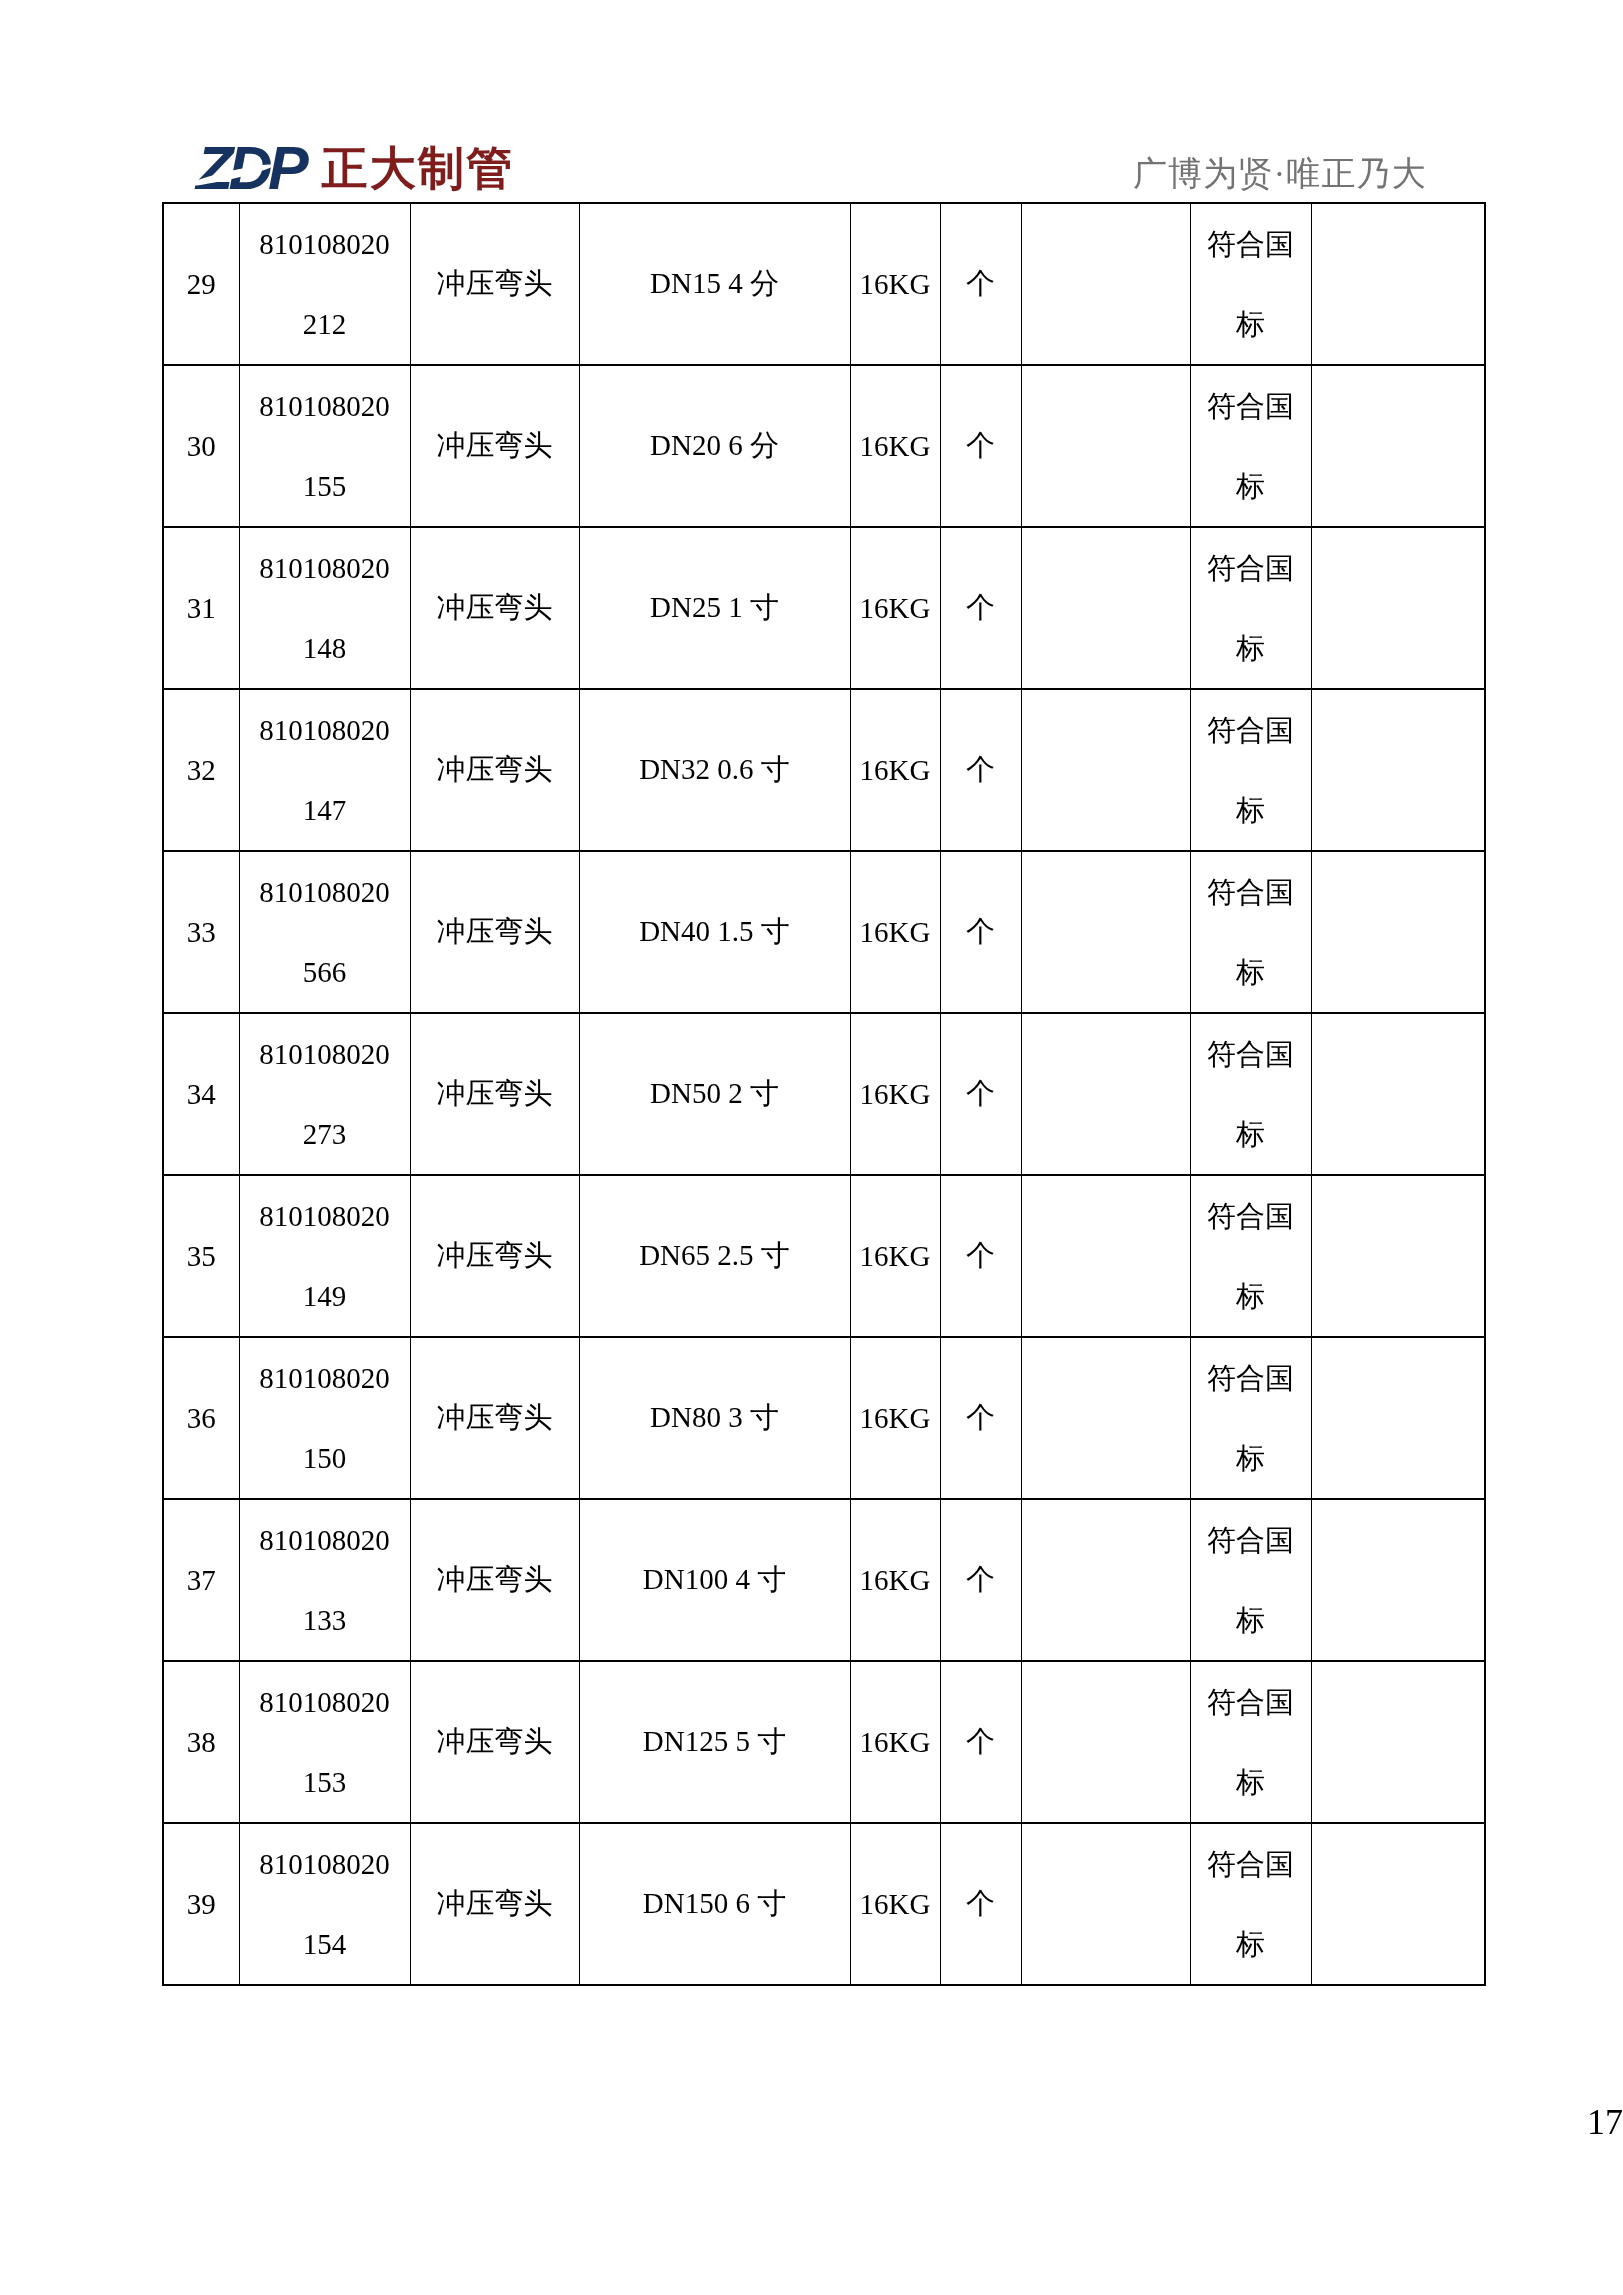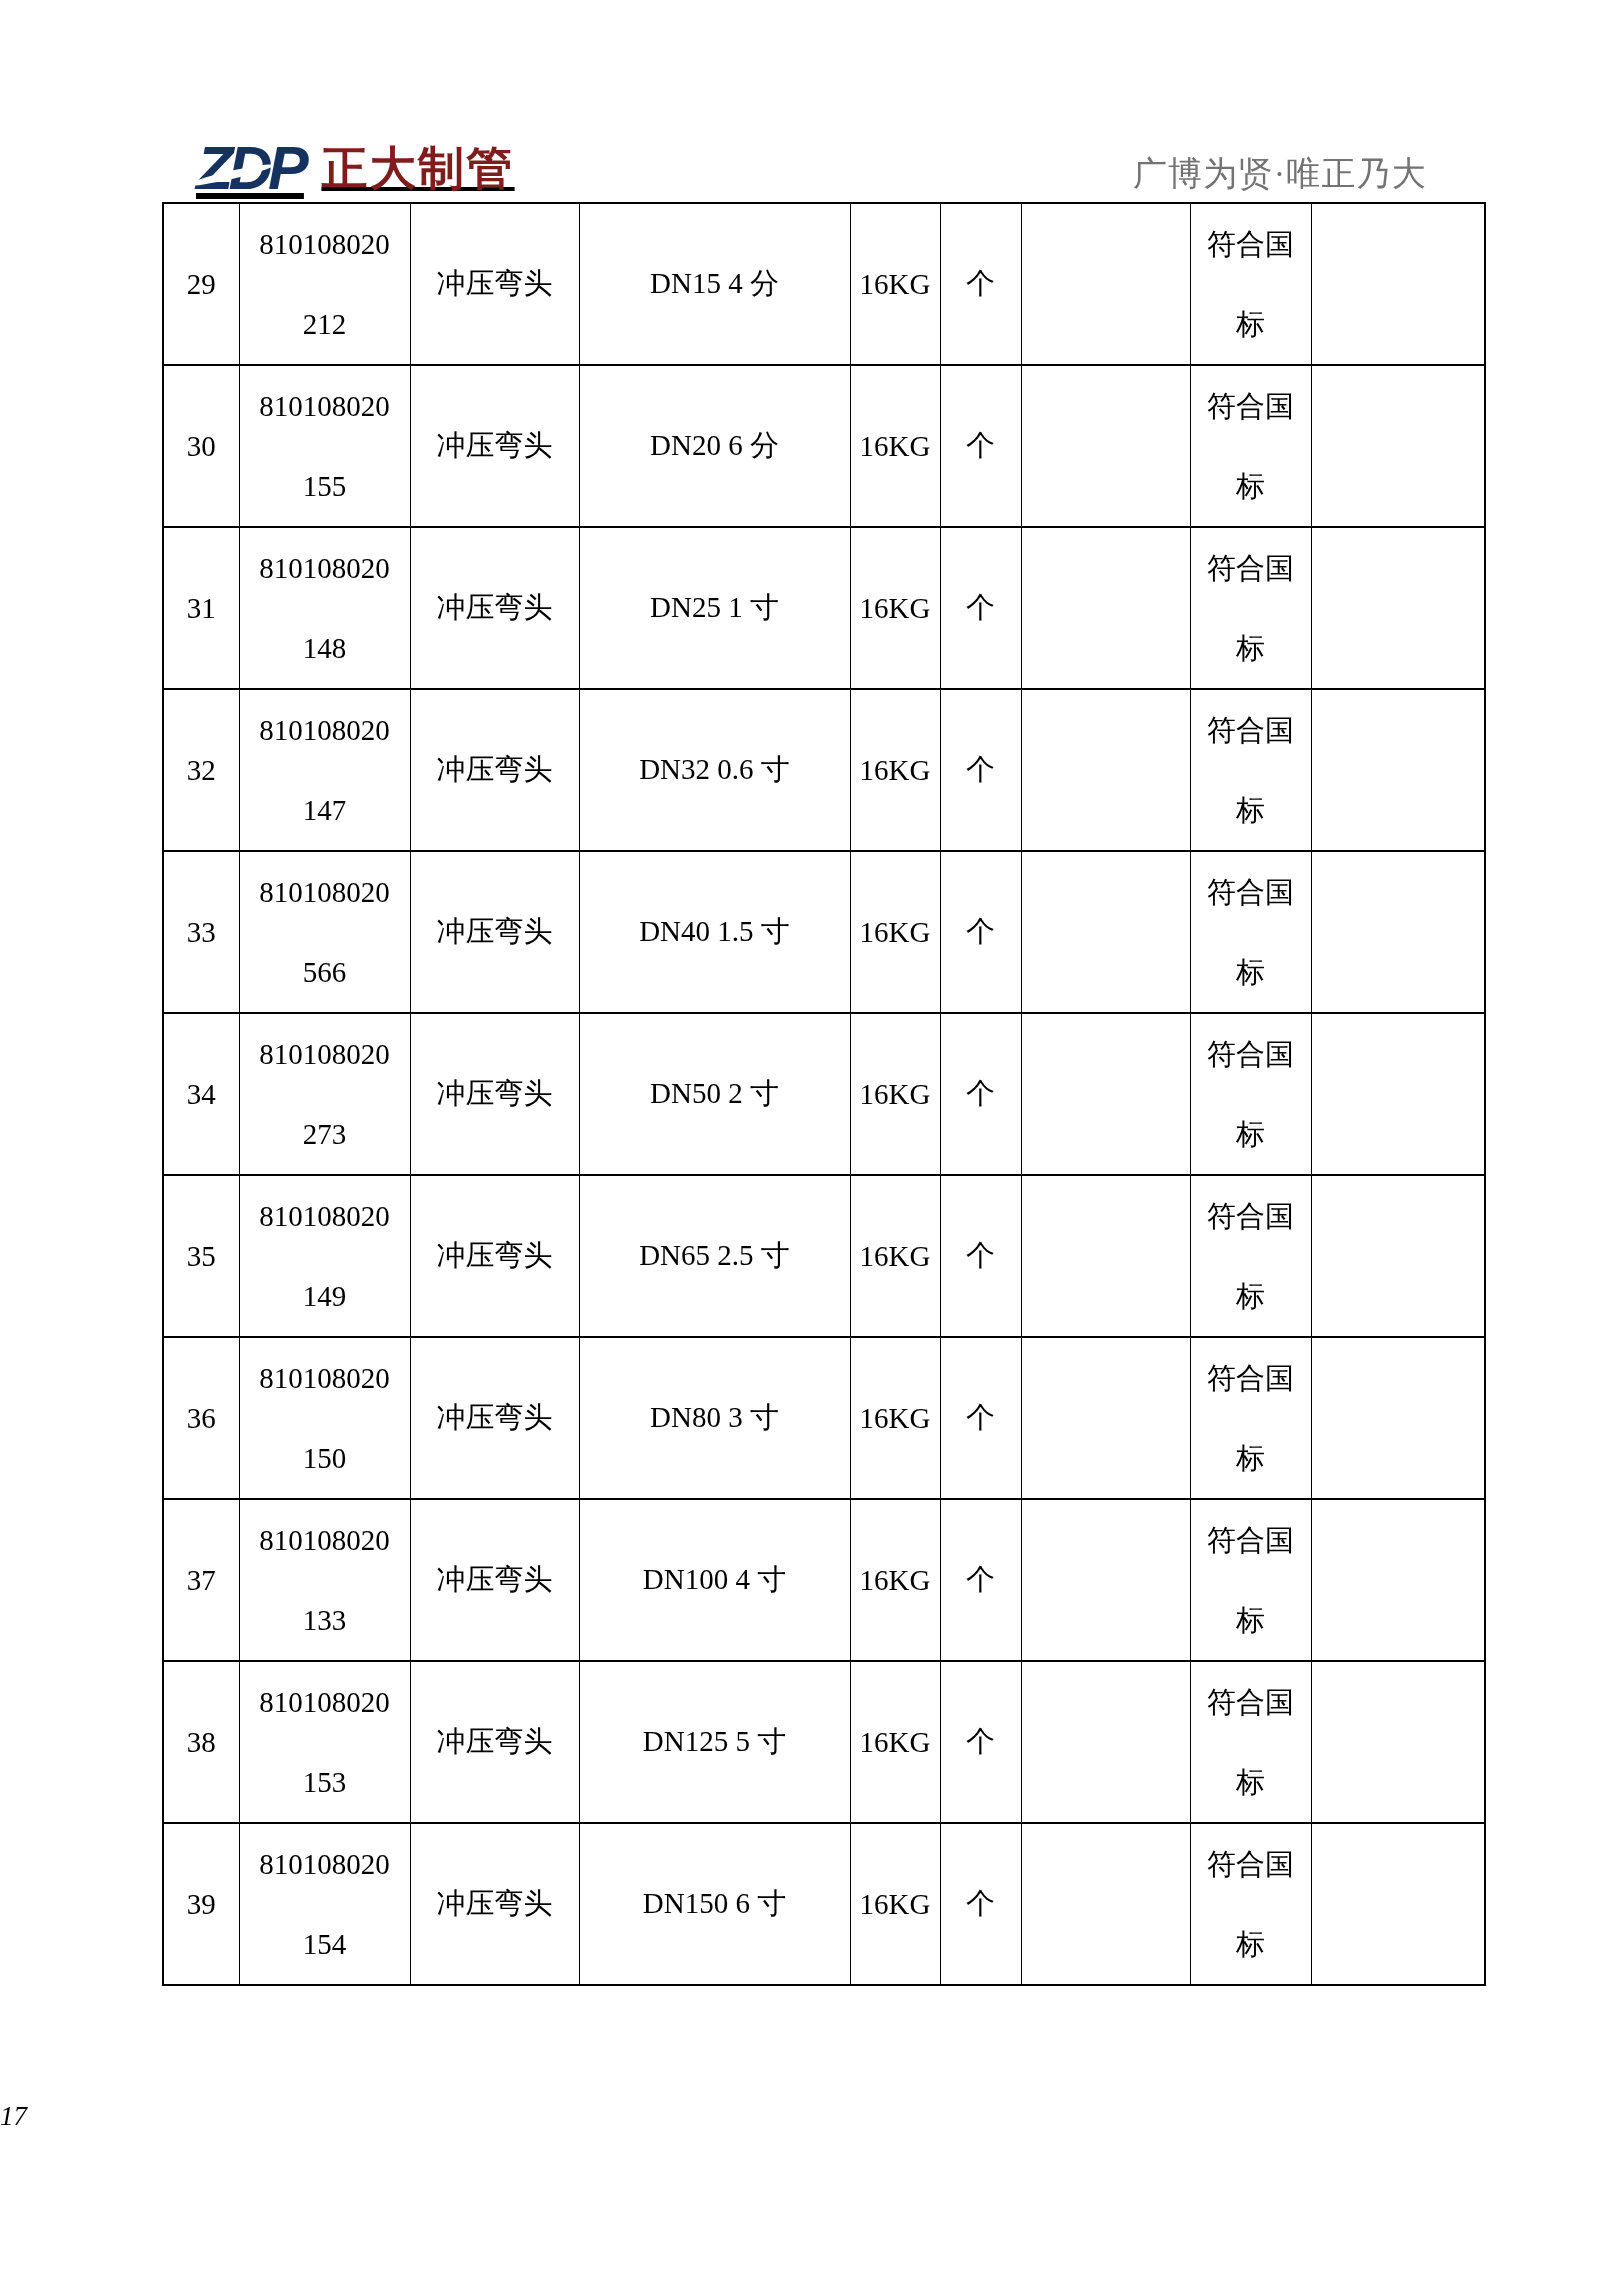--- a/index.html
+++ b/index.html
@@ -7,21 +7,21 @@
     width: 1623px; height: 2295px;
     background: #ffffff;
     position: relative;
     font-family: "Liberation Serif", "DejaVu Serif", serif;
     color: #000;
   }
 
   
   .header-logo {
     position: absolute; left: 196px; top: 136px;
-    display: flex; align-items: center; height: 64px; text-decoration: underline;
+    display: flex; align-items: center; height: 64px;
   }
   .logo-zdp {
     position: relative;
     font-family: "Liberation Sans", "DejaVu Sans", sans-serif;
     font-style: italic; font-weight: 900;
     font-size: 61px; line-height: 61px;
     letter-spacing: -4.7px;
     color: #16325e;
   }
   .logo-zdp::after {            
@@ -70,23 +70,22 @@
   .ln { line-height: 80px; }            
   .remark-box {                           
     width: 95px; margin: 0 auto;
     line-height: 80px; text-align: center;
     word-break: break-all;
   }
 
   
   .page-num {
     position: absolute; top: 2101px; left: 0;
-    width: 100%; text-align: left;
-    font-size: 27px;
-    font-style: italic;
+    width: 100%; text-align: right;
+    font-size: 36px;
   }
 </style>
 </head>
 <body>
 
 <div class="header-logo">
   <span class="logo-zdp">ZDP</span>
   <span class="logo-cn">正大制管</span>
 </div>
 <div class="header-slogan">广博为贤·唯正乃大</div>

